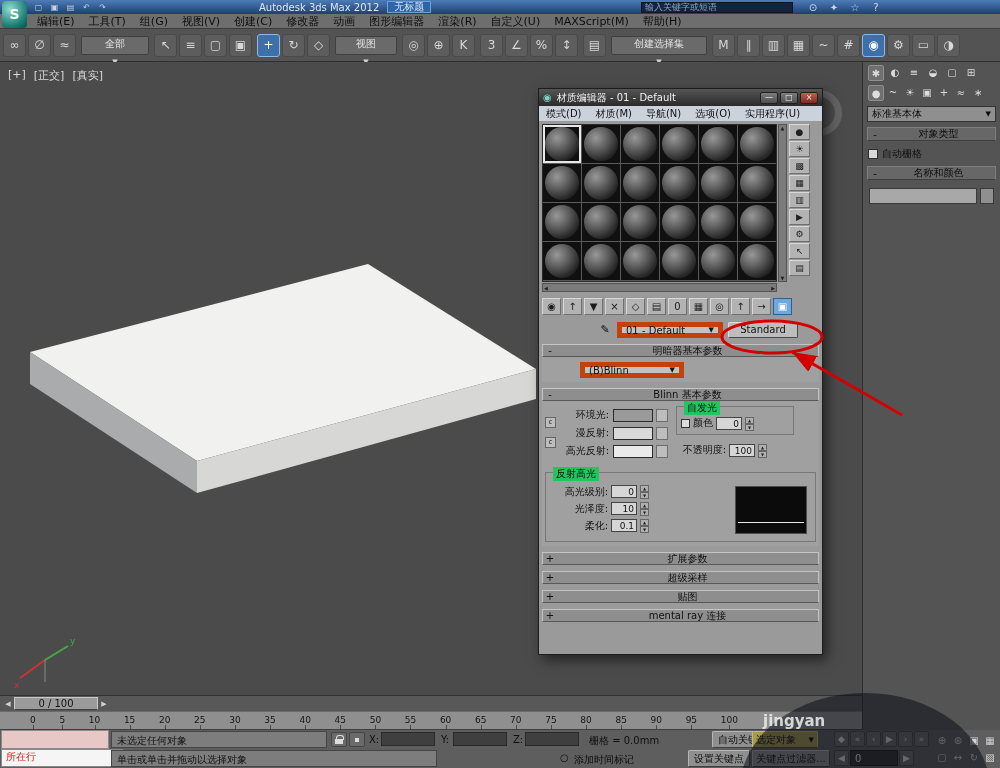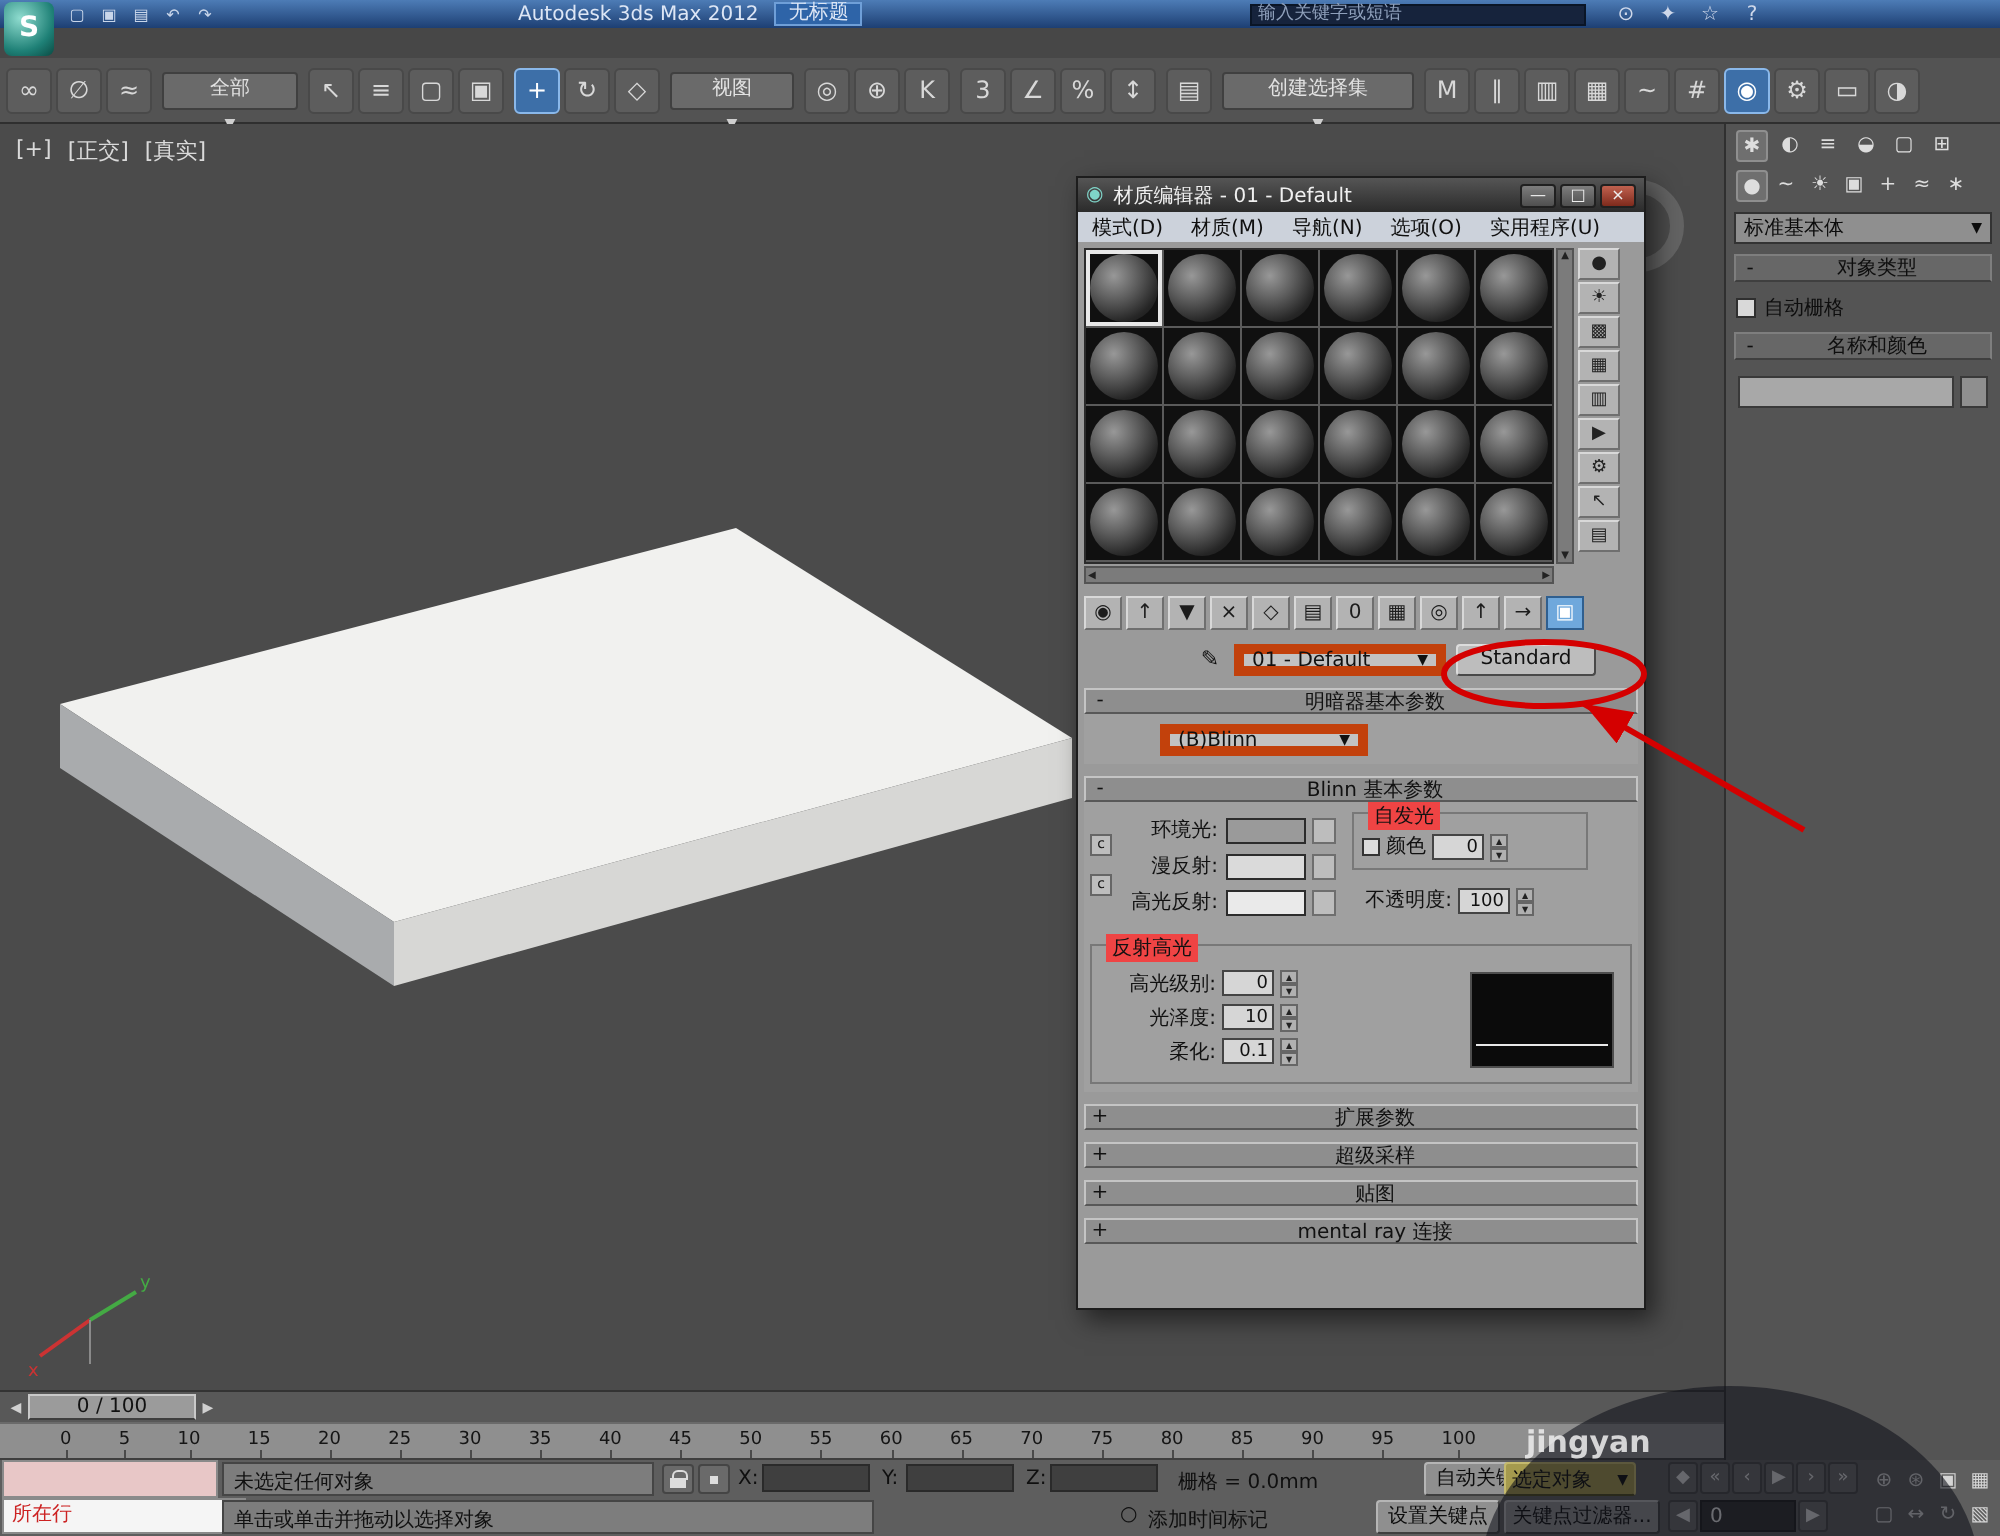--- a/index.html
+++ b/index.html
@@ -10,21 +10,21 @@
   .logo { position:absolute; left:2px; top:1px; width:25px; height:27px; border-radius:4px; z-index:6;
           background:radial-gradient(circle at 32% 30%, #8fdccf, #1e8076 65%, #0b4a43); color:#fff;
           font-weight:bold; text-align:center; line-height:27px; font-size:14px; }
   .titlebar { position:absolute; left:0; top:0; width:1000px; height:14px;
               background:linear-gradient(#4d7cb6,#1d3f73); display:flex; align-items:center;
               color:#dde6f5; font-size:10px; }
   .qa { display:flex; gap:3px; margin-left:32px; }
   .qa > div { width:13px; height:11px; font-size:8px; line-height:11px; text-align:center; color:#c9d6ea; }
   .app-title { margin-left:150px; white-space:nowrap; }
   .doc-title { background:#2e64a8; border:1px solid #6f9fd8; padding:0 6px; margin-left:8px; font-size:10px; height:12px; line-height:10px; }
-  .search-box { margin-left:auto; width:168px; height:11px; background:#16233c; border:1px solid #0a1526;
+  .search-box { margin-left:auto; width:152px; height:11px; background:#16233c; border:1px solid #0a1526;
                 color:#8fa0bb; font-size:9px; line-height:9px; padding:0 3px; display:flex; justify-content:space-between; }
   .tb-right { display:flex; gap:9px; margin:0 118px 0 14px; color:#cfd8ea; font-size:10px; }
   .tb-right > div { width:12px; text-align:center; }
 
   
   .menubar { position:absolute; left:0; top:14px; width:1000px; height:15px; background:#6e6e6e;
              border-bottom:1px solid #3c3c3c; display:flex; align-items:center; padding-left:30px; }
   .menubar > div { padding:0 7px; font-size:11px; color:#0d0d0d; white-space:nowrap; }
 
   
@@ -103,21 +103,21 @@
   .blinn-top { display:flex; }
   .lockcol { display:flex; flex-direction:column; gap:9px; padding-top:11px; width:14px; }
   .lockcol > div { width:11px; height:11px; background:#bdbdbd; border:1px solid #666; font-size:7px;
                    line-height:9px; text-align:center; }
   .crow { display:flex; align-items:center; height:18px; }
   .clabel { width:50px; text-align:right; font-size:10px; }
   .swatch { width:40px; height:13px; border:1px solid #2c2c2c; margin-left:4px; }
   .mapbtn { width:12px; height:13px; background:#bdbdbd; border:1px solid #6e6e6e; margin-left:3px; }
   .blinn-right { margin-left:8px; }
   .sigroup { position:relative; border:1px solid #787878; padding:9px 4px 4px; width:118px; }
-  .gtitle { position:absolute; top:-6px; left:7px; background:#ef4444; padding:0 3px; font-size:10px; }
+  .gtitle { position:absolute; top:-6px; left:7px; background:#22c55e; padding:0 3px; font-size:10px; }
   .sirow { display:flex; align-items:center; gap:3px; }
   .cbox { width:9px; height:9px; background:#dcdcdc; border:1px solid #333; flex:none; }
   .numf { width:26px; height:13px; background:#d6d6d6; border:1px solid #444; font-size:9px;
           text-align:right; padding:1px 2px 0 0; display:inline-block; }
   .spin { width:9px; height:13px; display:inline-flex; flex-direction:column; }
   .spin i { flex:1; font-style:normal; font-size:4px; line-height:5px; background:#b0b0b0;
             border:1px solid #666; text-align:center; color:#222; }
   .oprow { display:flex; align-items:center; gap:3px; margin:8px 0 0 0; }
   .oplab { width:50px; text-align:right; font-size:10px; }
   .hlgroup { margin-top:12px; border:1px solid #787878; position:relative; padding:10px 6px 6px; min-height:70px; }
@@ -232,20 +232,34 @@
       <span>输入关键字或短语</span>
     </div>
     <div class="tb-right">
         <div>⊙</div>
         <div>✦</div>
         <div>☆</div>
         <div>?</div>
       </div>
   </div>
 
+  <div class="menubar">
+      <div>编辑(E)</div>
+      <div>工具(T)</div>
+      <div>组(G)</div>
+      <div>视图(V)</div>
+      <div>创建(C)</div>
+      <div>修改器</div>
+      <div>动画</div>
+      <div>图形编辑器</div>
+      <div>渲染(R)</div>
+      <div>自定义(U)</div>
+      <div>MAXScript(M)</div>
+      <div>帮助(H)</div>
+    </div>
 
   <div class="maintb">
     <div class="tbgroup">
         <div class="tbi">∞</div>
         <div class="tbi">∅</div>
         <div class="tbi">≈</div>
       </div>
     <div class="tbdrop w-filter">
       <span>全部</span>
       <span class="arrow">▼</span>

